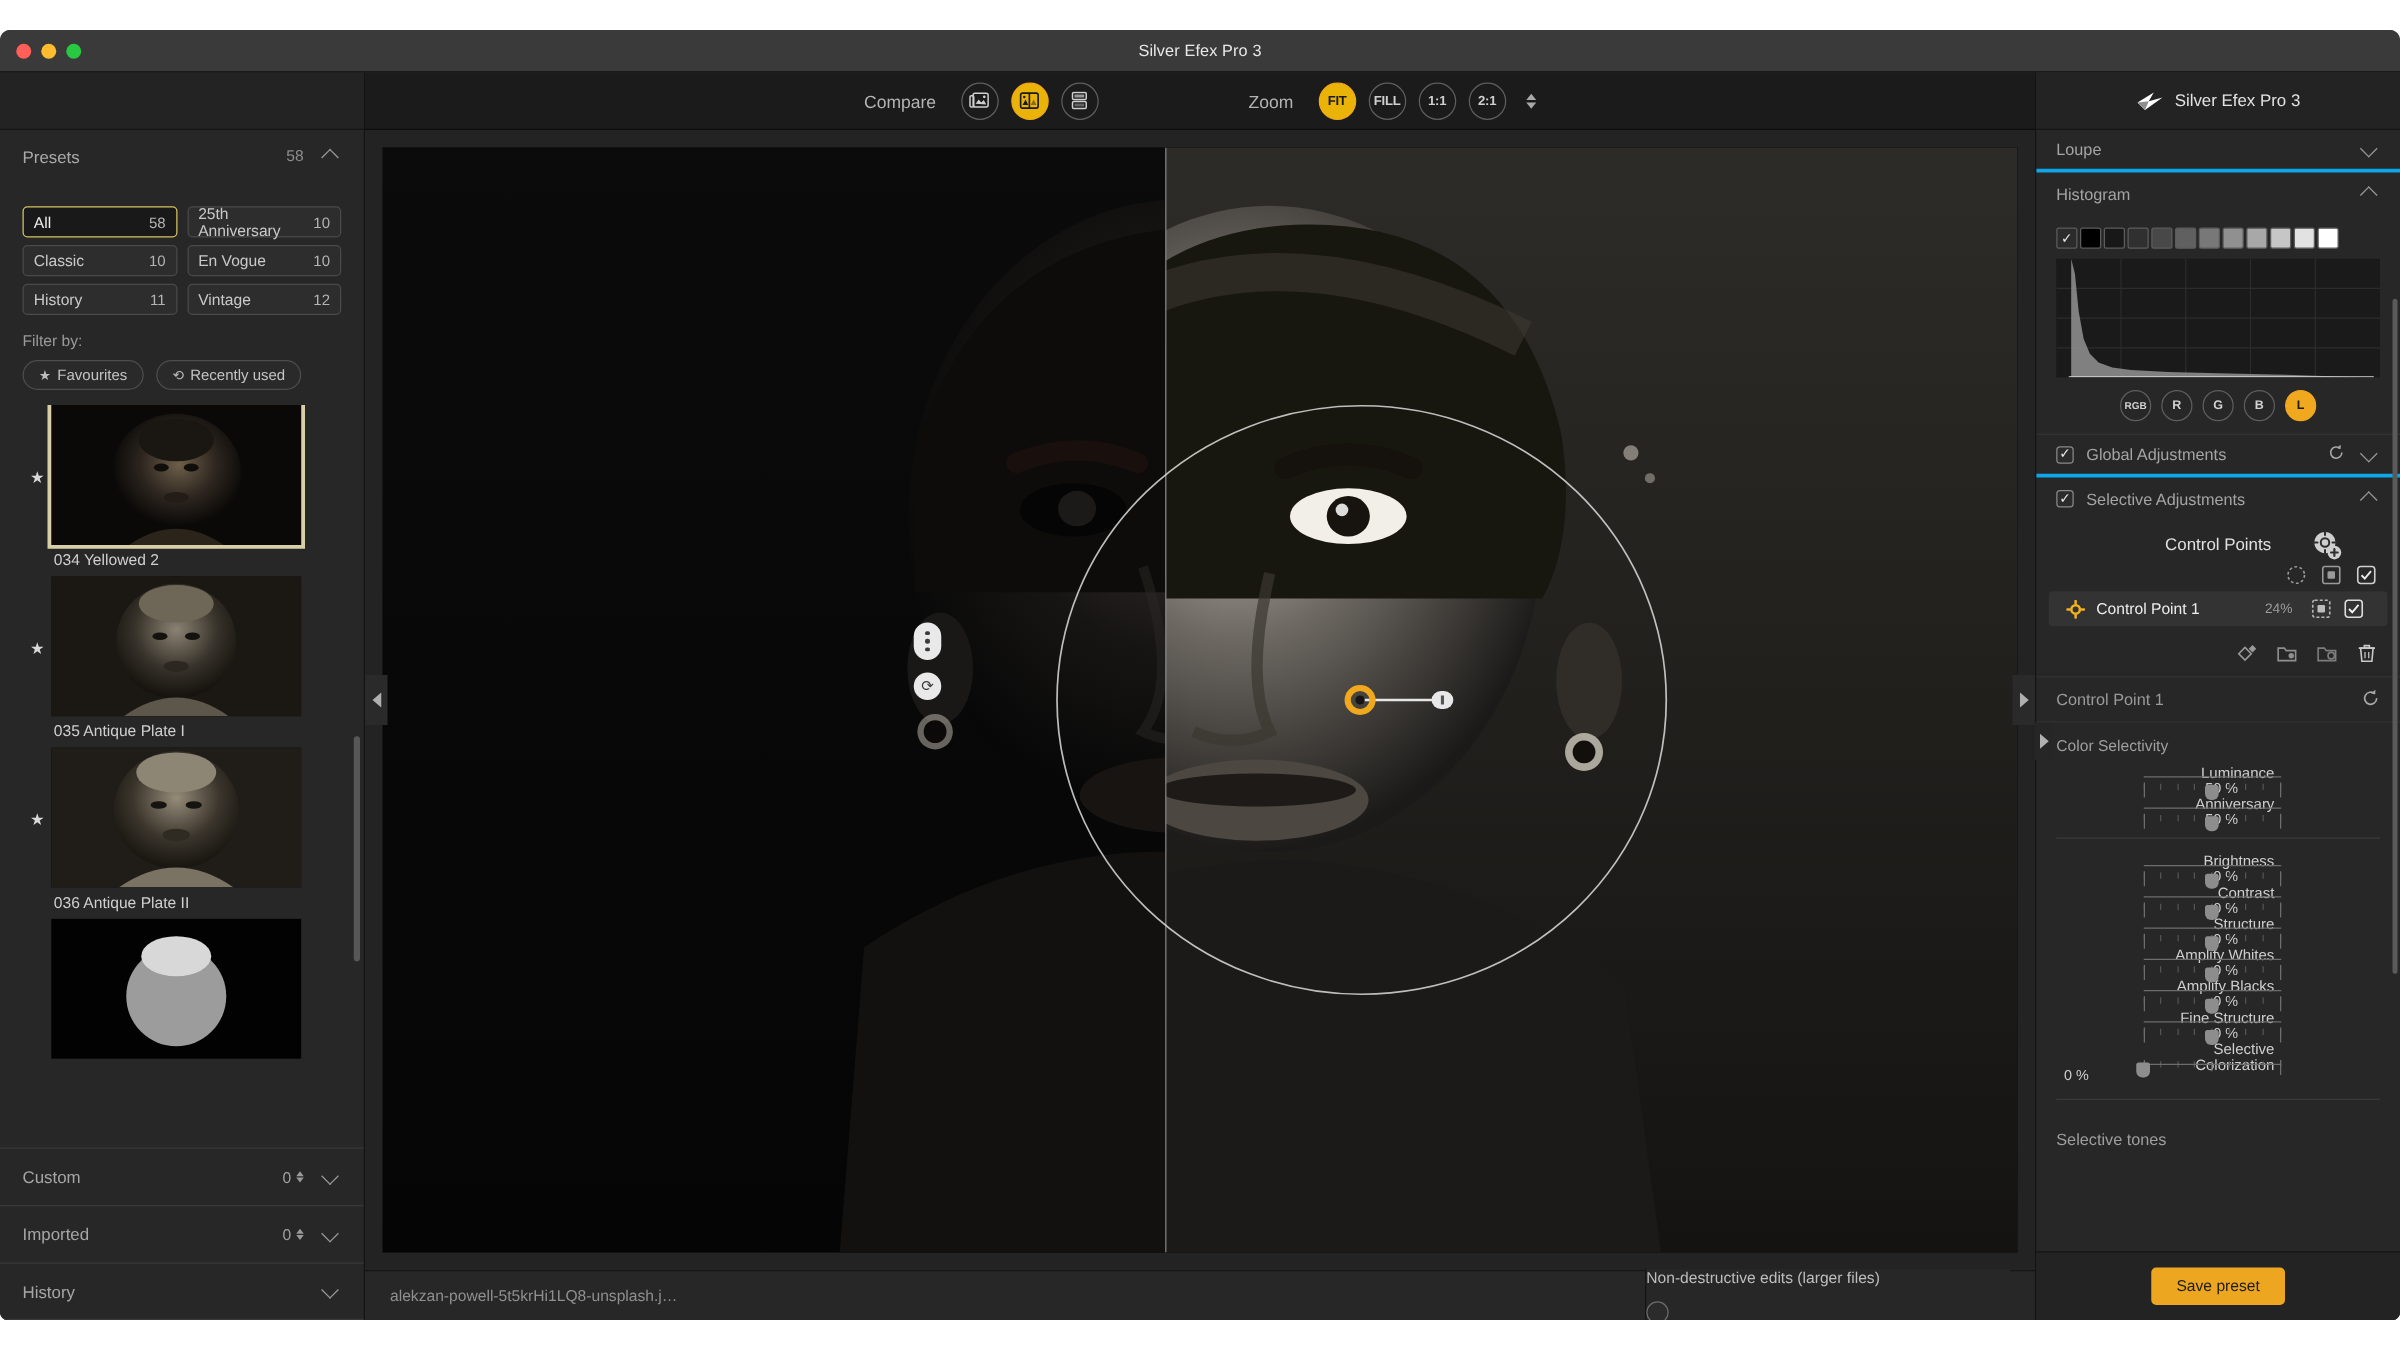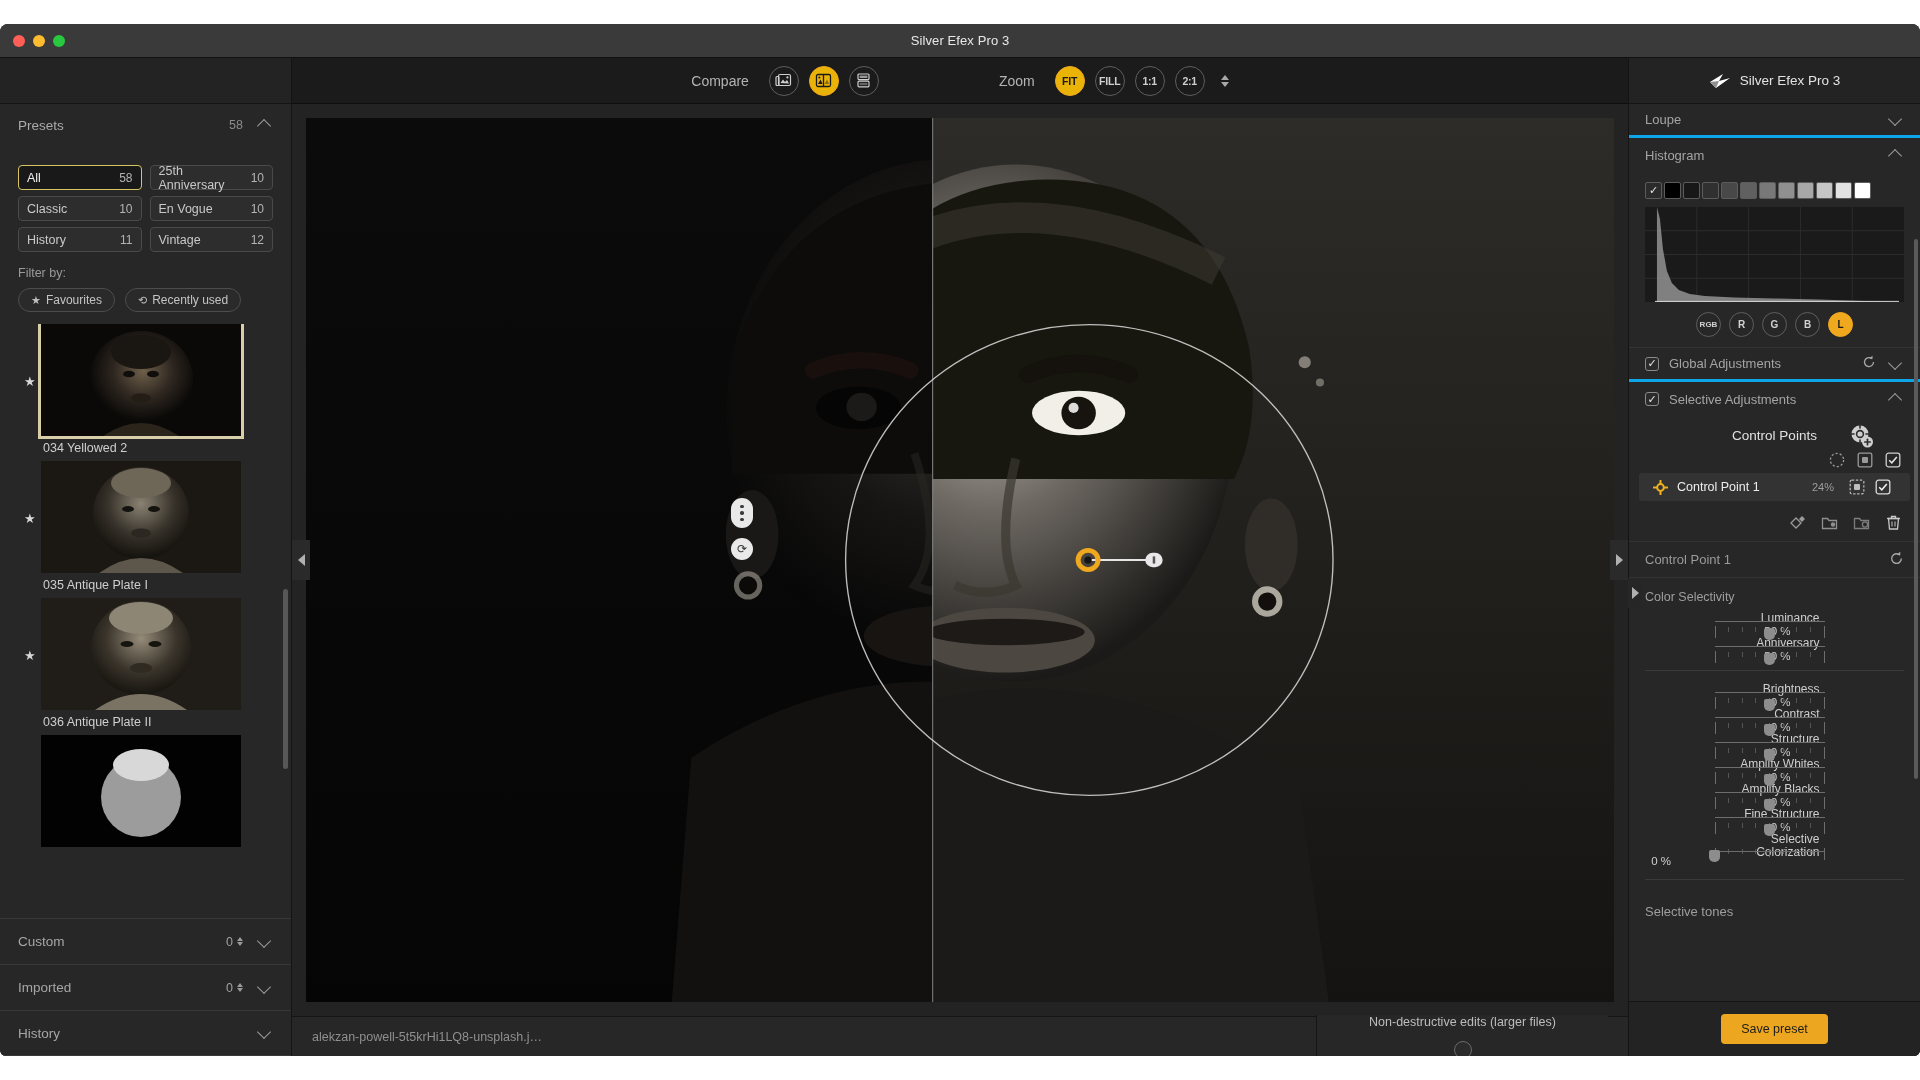--- a/index.html
+++ b/index.html
@@ -149,21 +149,21 @@
   .handle.l { left:0; top:50%; transform:translateY(-50%); }
   .handle.r { right:0; top:50%; transform:translateY(-50%); }
   .tri-l { width:0;height:0;border-top:6px solid transparent;border-bottom:6px solid transparent;border-right:7px solid #b0b0b0; }
   .tri-r { width:0;height:0;border-top:6px solid transparent;border-bottom:6px solid transparent;border-left:7px solid #b0b0b0; }
 
   .statusbar {
     height:40px; flex:0 0 40px; background:#272727;
     display:flex; align-items:center; padding:0 20px;
     color:#8f8f8f; font-size:12.5px; border-top:1px solid #161616;
   }
-  .statusbar .right { margin-left:auto; display:flex; align-items:center; gap:12px; color:#bdbdbd;}
+  .statusbar .right { margin-left:auto; display:flex; gap:12px; color:#bdbdbd;}
   .toggle {
     width:18px; height:18px; border-radius:9px; border:1px solid #6a6a6a; background:#2b2b2b;
   }
 
   
   .right {
     width:292px; flex:0 0 292px; background:#272727;
     display:flex; flex-direction:column; border-left:1px solid #141414;
     position:relative;
   }

